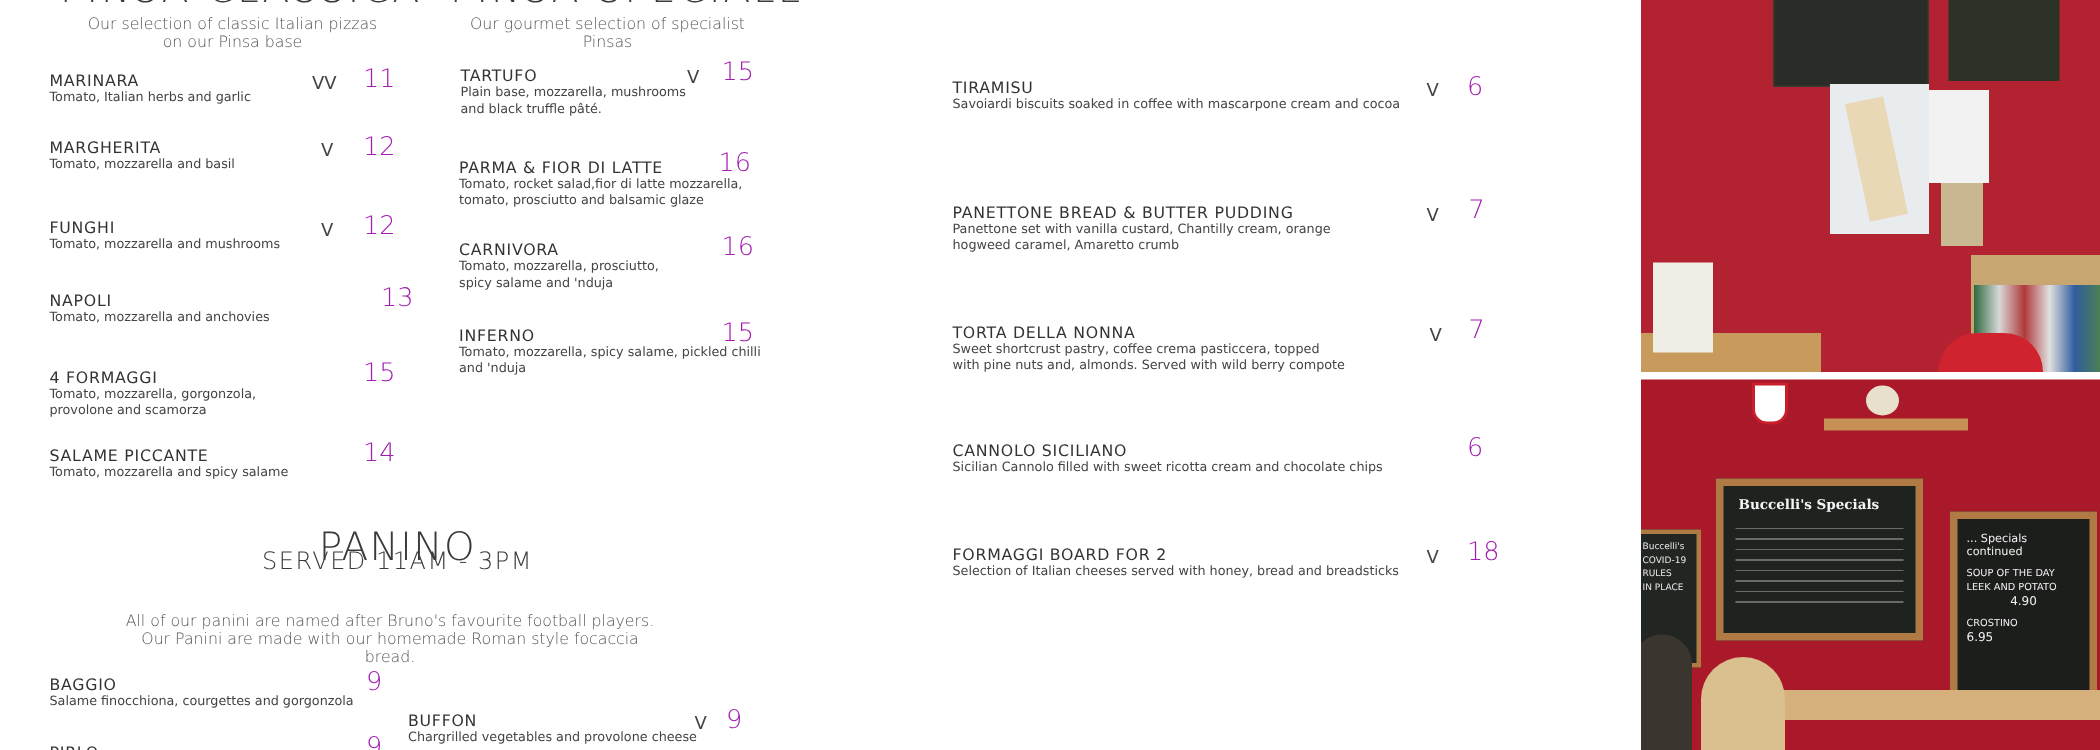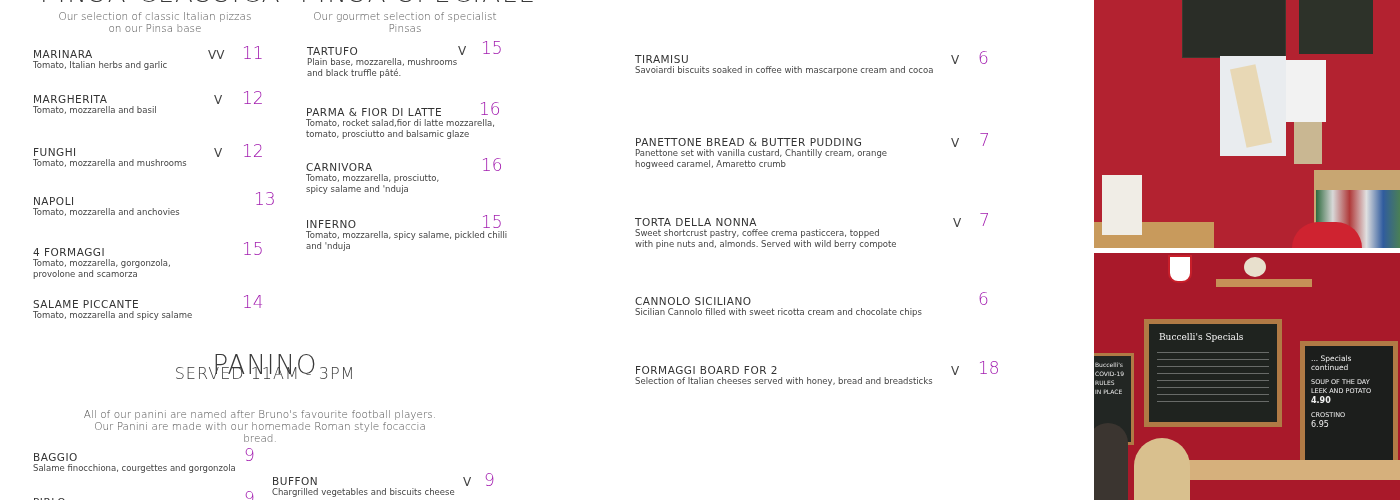--- a/index.html
+++ b/index.html
@@ -105,21 +105,21 @@
 </div>
 
 <div>
   <div class="abs" style="left:33px; top:451px; width:230px;">
     <div class="item-name">BAGGIO</div>
     <div class="item-desc">Salame finocchiona, courgettes and gorgonzola</div>
     <span class="abs price" style="left:211px; top:-6px;">9</span>
   </div>
   <div class="abs" style="left:272px; top:475px; width:230px;">
     <div class="item-name">BUFFON</div>
-    <div class="item-desc">Chargrilled vegetables and biscuits cheese</div>
+    <div class="item-desc">Chargrilled vegetables and provolone cheese</div>
     <span class="abs veg" style="left:191px; top:0;">V</span>
     <span class="abs price" style="left:212px; top:-5px;">9</span>
   </div>
   <div class="abs" style="left:33px; top:496px; width:230px;">
     <div class="item-name">PIRLO</div>
     <span class="abs price" style="left:211px; top:-8px;">9</span>
   </div>
 </div>
 
 <div>
@@ -169,28 +169,28 @@
   <div class="abs" style="left:0; top:222px; width:120px; height:26px; background:#c89a5c;"></div>
   <div class="abs" style="left:8px; top:175px; width:40px; height:60px; background:#f0ede6;"></div>
   <div class="abs" style="left:198px; top:222px; width:70px; height:26px; background:#cf2330; border-radius:30px 30px 0 0;"></div>
 </div>
 
 <div class="photo" style="left:1094px; top:253px; width:306px; height:247px; background:#a9192a;" title="Red wall with Buccelli's Specials chalkboards">
   <div class="abs" style="left:74px; top:2px; width:20px; height:24px; background:#fff; border-radius:0 0 10px 10px; border:2px solid #c81f2a;"></div>
   <div class="abs" style="left:122px; top:26px; width:96px; height:8px; background:#c69057;"></div>
   <div class="abs" style="left:150px; top:4px; width:22px; height:20px; background:#e8e0cd; border-radius:50%;"></div>
   <div class="abs" style="left:50px; top:66px; width:138px; height:108px; background:#1f231f; border:5px solid #b07a45; box-sizing:border-box;">
-    <div style="color:#f3f3f3; font-size:9px; font-family:'DejaVu Serif', serif; font-weight:normal; padding:8px 0 0 10px;">Buccelli's Specials</div>
+    <div style="color:#f3f3f3; font-size:9px; font-family:'DejaVu Serif', serif; font-weight:bold; padding:8px 0 0 10px;">Buccelli's Specials</div>
     <div style="margin:4px 8px; height:58px; background:repeating-linear-gradient(180deg, transparent 0 6px, rgba(240,240,240,0.35) 6px 7px);"></div>
   </div>
   <div class="abs" style="left:206px; top:88px; width:98px; height:136px; background:#1c1e1c; border:5px solid #b07a45; box-sizing:border-box; color:#efefef; font-size:6.5px; padding:8px 6px; line-height:9px;">
     <div style="font-size:7.5px; margin-bottom:6px;">... Specials continued</div>
     <div>SOUP OF THE DAY</div>
     <div>LEEK AND POTATO</div>
-    <div style="text-align:left; font-size:8px;font-weight:bold;">4.90</div>
+    <div style="text-align:center; font-size:8px;">4.90</div>
     <div style="margin-top:6px;">CROSTINO</div>
     <div style="font-size:8px;">6.95</div>
   </div>
   <div class="abs" style="left:-4px; top:100px; width:44px; height:92px; background:#222623; border:3px solid #b07a45; color:#e8e8e8; font-size:6px; line-height:9px; padding:4px 2px; box-sizing:border-box;">
     <div>Buccelli's</div>
     <div>COVID-19</div>
     <div>RULES</div>
     <div>IN PLACE</div>
   </div>
   <div class="abs" style="left:90px; top:207px; width:216px; height:20px; background:#d6b07c;"></div>

